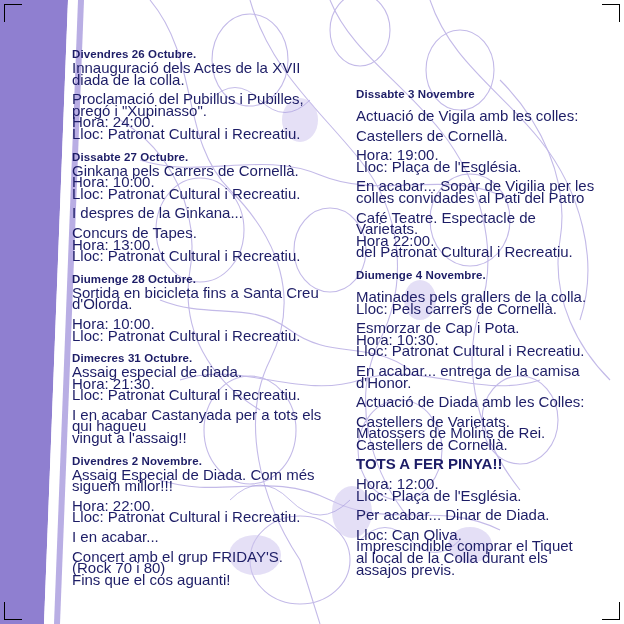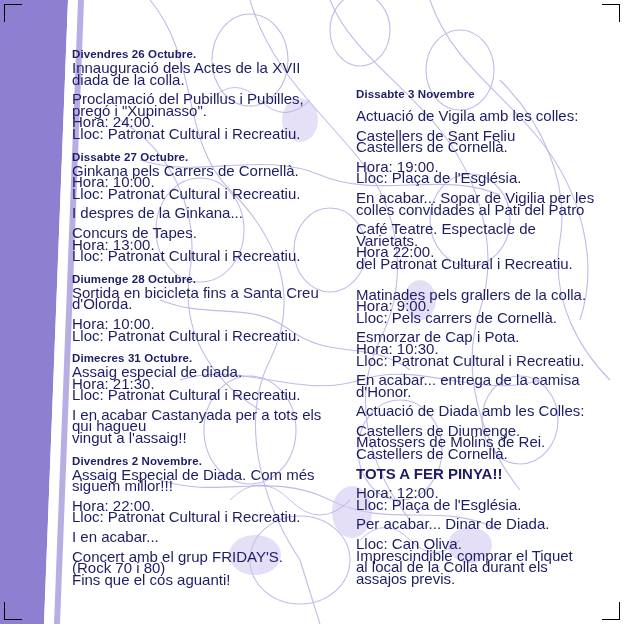--- a/index.html
+++ b/index.html
@@ -176,48 +176,47 @@
         <div class="line">Concert amb el grup FRIDAY'S. (Rock 70 i 80)</div>
         <div class="line">Fins que el cos aguanti!</div>
       </div>
     </div>
   <div class="col" id="col-right">
       <div class="block">
         <div class="head">Dissabte 3 Novembre</div>
         <div class="gap"></div>
         <div class="line">Actuació de Vigila amb les colles:</div>
         <div class="gap"></div>
-        <div class="line">Castellers de Sant Feliu</div>
         <div class="line">Castellers de Cornellà.</div>
         <div class="gap"></div>
         <div class="line">Hora: 19:00.</div>
         <div class="line">Lloc: Plaça de l'Església.</div>
         <div class="gap"></div>
         <div class="line">En acabar... Sopar de Vigilia per les</div>
         <div class="line">colles convidades al Pati del Patro</div>
         <div class="gap"></div>
         <div class="line">Café Teatre. Espectacle de Varietats.</div>
         <div class="line">Hora 22:00.</div>
         <div class="line">del Patronat Cultural i Recreatiu.</div>
       </div>
       <div class="block">
+        <div class="head">Diumenge 4 Novembre.</div>
         <div class="gap"></div>
         <div class="line">Matinades pels grallers de la colla.</div>
-        <div class="line">Hora: 9:00.</div>
         <div class="line">Lloc: Pels carrers de Cornellà.</div>
         <div class="gap"></div>
         <div class="line">Esmorzar de Cap i Pota.</div>
         <div class="line">Hora: 10:30.</div>
         <div class="line">Lloc: Patronat Cultural i Recreatiu.</div>
         <div class="gap"></div>
         <div class="line">En acabar... entrega de la camisa d'Honor.</div>
         <div class="gap"></div>
         <div class="line">Actuació de Diada amb les Colles:</div>
         <div class="gap"></div>
-        <div class="line">Castellers de Diumenge.</div>
+        <div class="line">Castellers de Varietats.</div>
         <div class="line">Matossers de Molins de Rei.</div>
         <div class="line">Castellers de Cornellà.</div>
         <div class="gap"></div>
         <div class="line bold">TOTS A FER PINYA!!</div>
         <div class="gap"></div>
         <div class="line">Hora: 12:00.</div>
         <div class="line">Lloc: Plaça de l'Església.</div>
         <div class="gap"></div>
         <div class="line">Per acabar... Dinar de Diada.</div>
         <div class="gap"></div>

